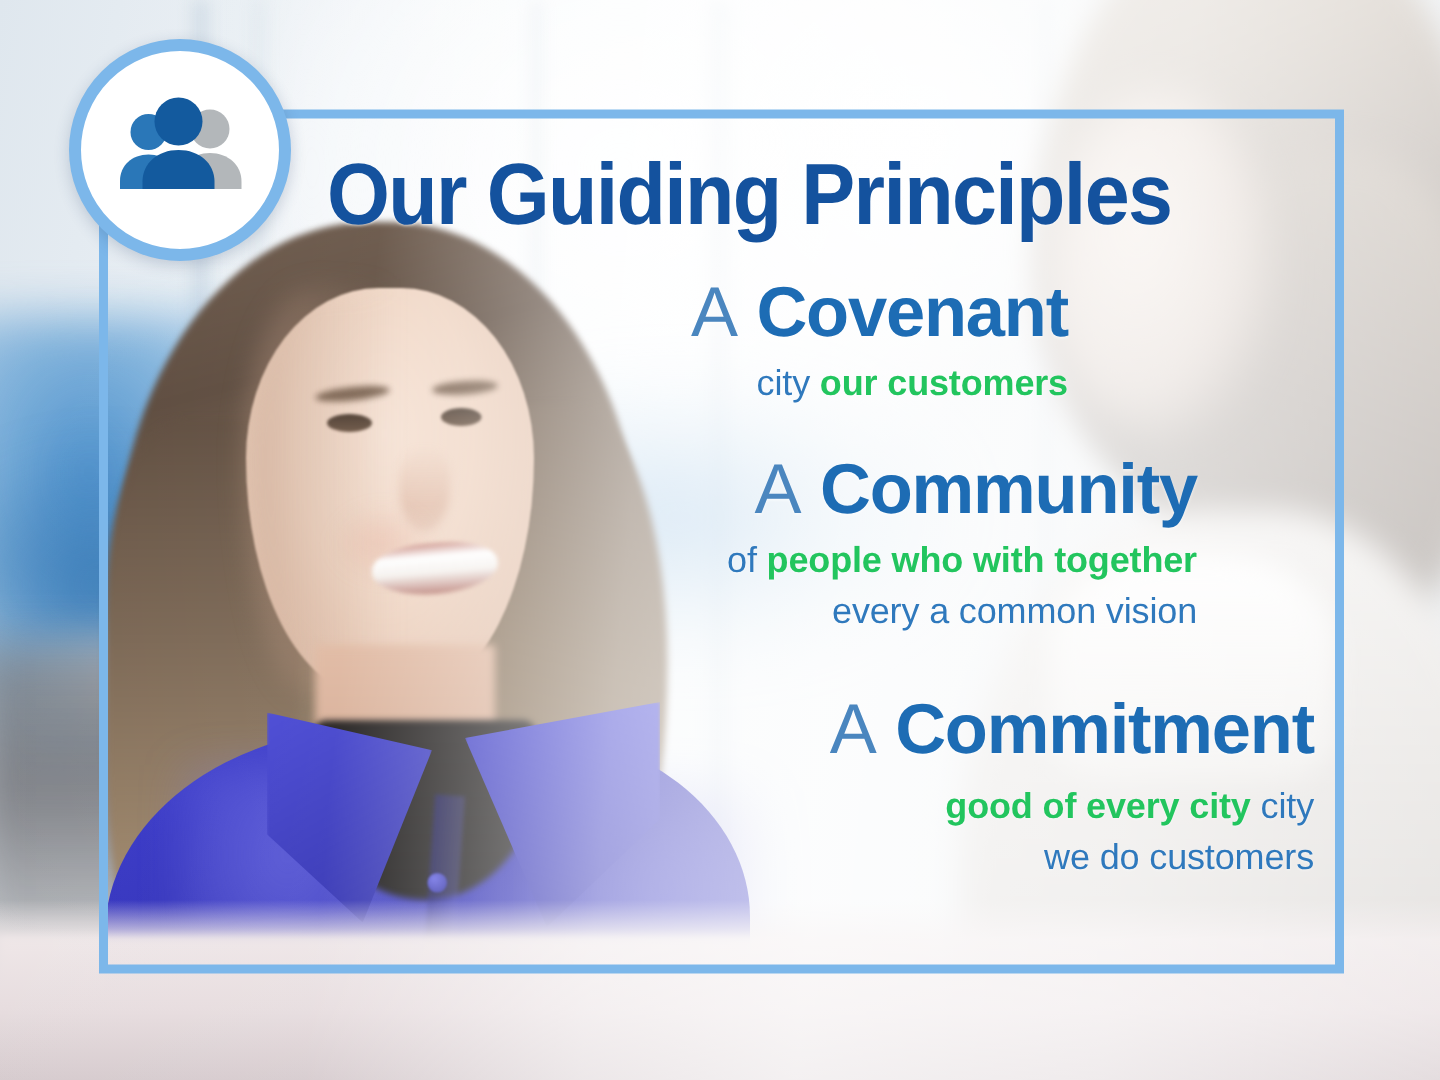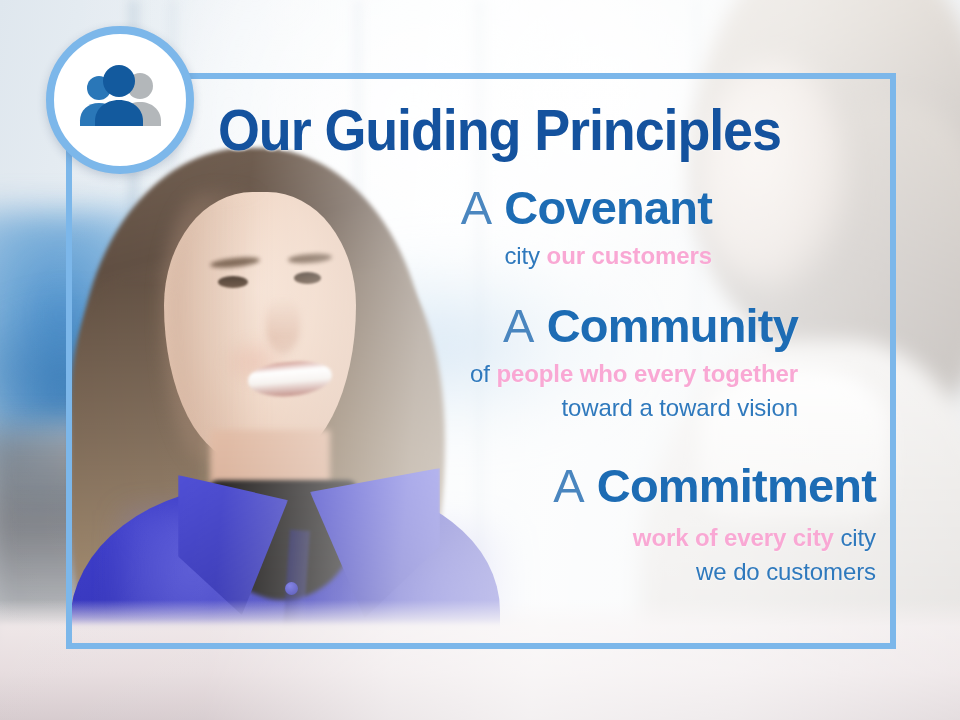--- a/index.html
+++ b/index.html
@@ -347,21 +347,21 @@
     text-shadow:0 1px 2px rgba(255,255,255,.5);
   }
   .headline .art{font-weight:300;color:#4a86bf;letter-spacing:0;}
   .headline .word{font-weight:bold;color:#1d6cb4;}
   .sub{
     font-size:24px;line-height:1.42;
     color:#2f79bd;font-weight:normal;
     letter-spacing:-.1px;
     text-shadow:0 1px 2px rgba(255,255,255,.5);
   }
-  .sub b{font-weight:bold;color:#f9a8d4;}
+  .sub b{font-weight:bold;color:#22c55e;}
 
   .b-covenant{right:184px;top:110px;}
   .b-covenant .sub{margin-top:6px;}
   .b-community{right:98px;top:228px;}
   .b-community .sub{margin-top:6px;}
   .b-commitment{right:20px;top:388px;}
   .b-commitment .sub{margin-top:10px;}
 </style>
 </head>
 <body>
@@ -468,30 +468,30 @@
         <span><span>city </span><b>our customers</b></span>
       </div>
     </div>
 
     <div class="block b-community">
       <div class="headline">
         <span class="art">A</span>
         <span class="word">Community</span>
       </div>
       <div class="sub">
-        <div><span>of </span><b>people who every together</b></div>
-        <div><span>toward a toward vision</span></div>
+        <div><span>of </span><b>people who with together</b></div>
+        <div><span>every a common vision</span></div>
       </div>
     </div>
 
     <div class="block b-commitment">
       <div class="headline">
         <span class="art">A</span>
         <span class="word">Commitment</span>
       </div>
       <div class="sub">
-        <div><b>work of every city</b><span> city</span></div>
+        <div><b>good of every city</b><span> city</span></div>
         <div><span>we do customers</span></div>
       </div>
     </div>
 
   </div>
 </div>
 
 </body></html>

